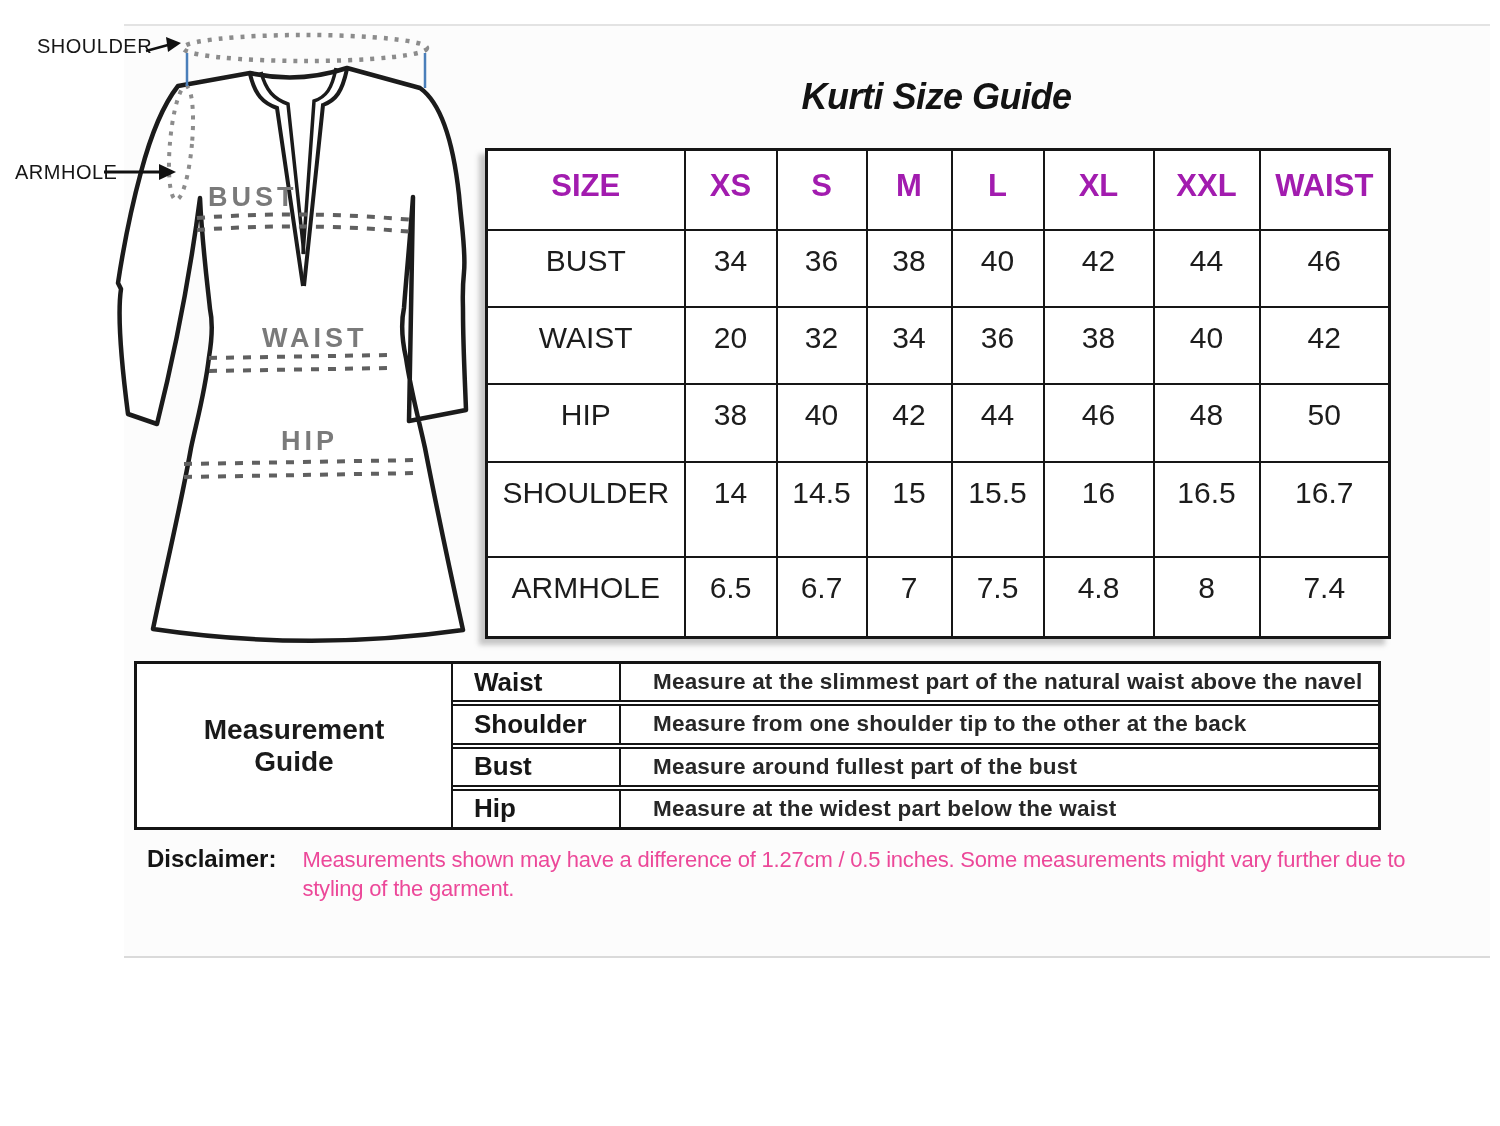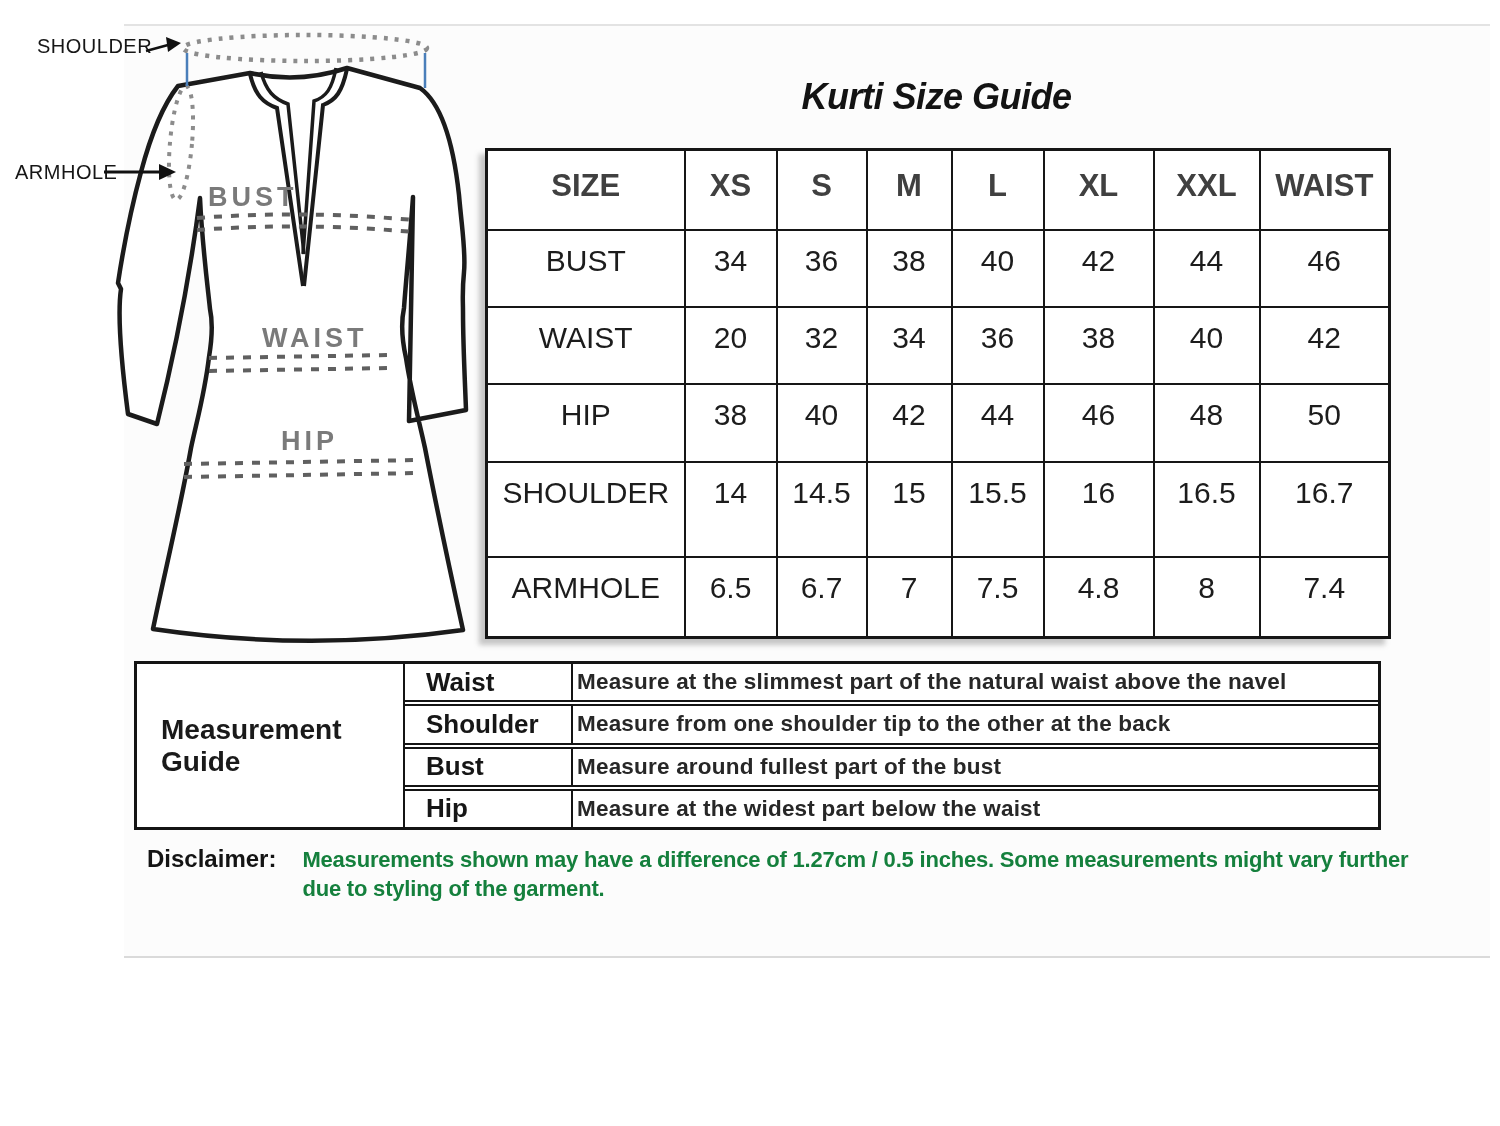--- a/index.html
+++ b/index.html
@@ -21,50 +21,50 @@
   }
 
   .size-table{
     position:absolute;left:485px;top:148px;border-collapse:collapse;background:#ffffff;
     border:3px solid #161616;box-shadow:-6px 6px 5px rgba(110,110,110,0.38);
     table-layout:fixed;
   }
   .size-table th,.size-table td{
     border:2px solid #161616;text-align:center;vertical-align:top;padding:0;overflow:hidden;
   }
-  .size-table th{font-size:31px;font-weight:bold;padding-top:17px;color:#404040;}
+  .size-table th{font-size:31px;font-weight:bold;padding-top:17px;color:#a21caf;}
   .size-table td{font-size:30px;font-weight:normal;padding-top:13px;color:#1c1c1c;}
   tr.r-head{height:80px;} tr.r-0{height:77px;} tr.r-1{height:77px;}
   tr.r-2{height:78px;} tr.r-3{height:95px;} tr.r-4{height:81px;}
 
   .mguide{
     position:absolute;left:134px;top:661px;width:1247px;height:169px;box-sizing:border-box;
     border:3px solid #141414;background:#ffffff;display:flex;
   }
   .mg-left{
-    width:268px;box-sizing:border-box;border-right:2px solid #141414;
-    display:flex;align-items:center;justify-content:center;
+    width:316px;box-sizing:border-box;border-right:2px solid #141414;
+    display:flex;align-items:center;justify-content:center;text-align:center;
     font-size:28px;font-weight:bold;line-height:1.12;color:#1a1a1a;padding:0 24px;
   }
   .mg-rows{flex:1;display:flex;flex-direction:column;}
   .mg-row{flex:1;display:flex;}
   .mg-row:not(:last-child){border-bottom:6px double #141414;}
   .mg-label{
     width:168px;box-sizing:border-box;border-right:2px solid #141414;
     display:flex;align-items:center;padding-left:21px;
     font-size:26px;font-weight:bold;color:#161616;
   }
   .mg-desc{
-    flex:1;display:flex;align-items:center;padding-left:4px;
+    flex:1;display:flex;align-items:center;padding-left:32px;
     font-size:22.5px;font-weight:bold;color:#272727;letter-spacing:0.2px;
   }
 
   .disclaimer{position:absolute;left:147px;top:845px;display:flex;align-items:flex-start;gap:16px;}
   .d-label{font-size:24px;font-weight:bold;color:#141414;margin-right:10px;white-space:nowrap;}
-  .d-text{font-size:22px;font-weight:bold;color:#15803d;width:1125px;line-height:1.33;letter-spacing:-0.2px;}
+  .d-text{font-size:22px;font-weight:normal;color:#ec4899;width:1125px;line-height:1.33;letter-spacing:-0.2px;}
 </style>
 </head>
 <body>
 
 <div class="canvas">
 
   <div class="content-frame"></div>
 
   <svg class="kurti-svg" viewBox="0 0 500 660" aria-hidden="true">
 

